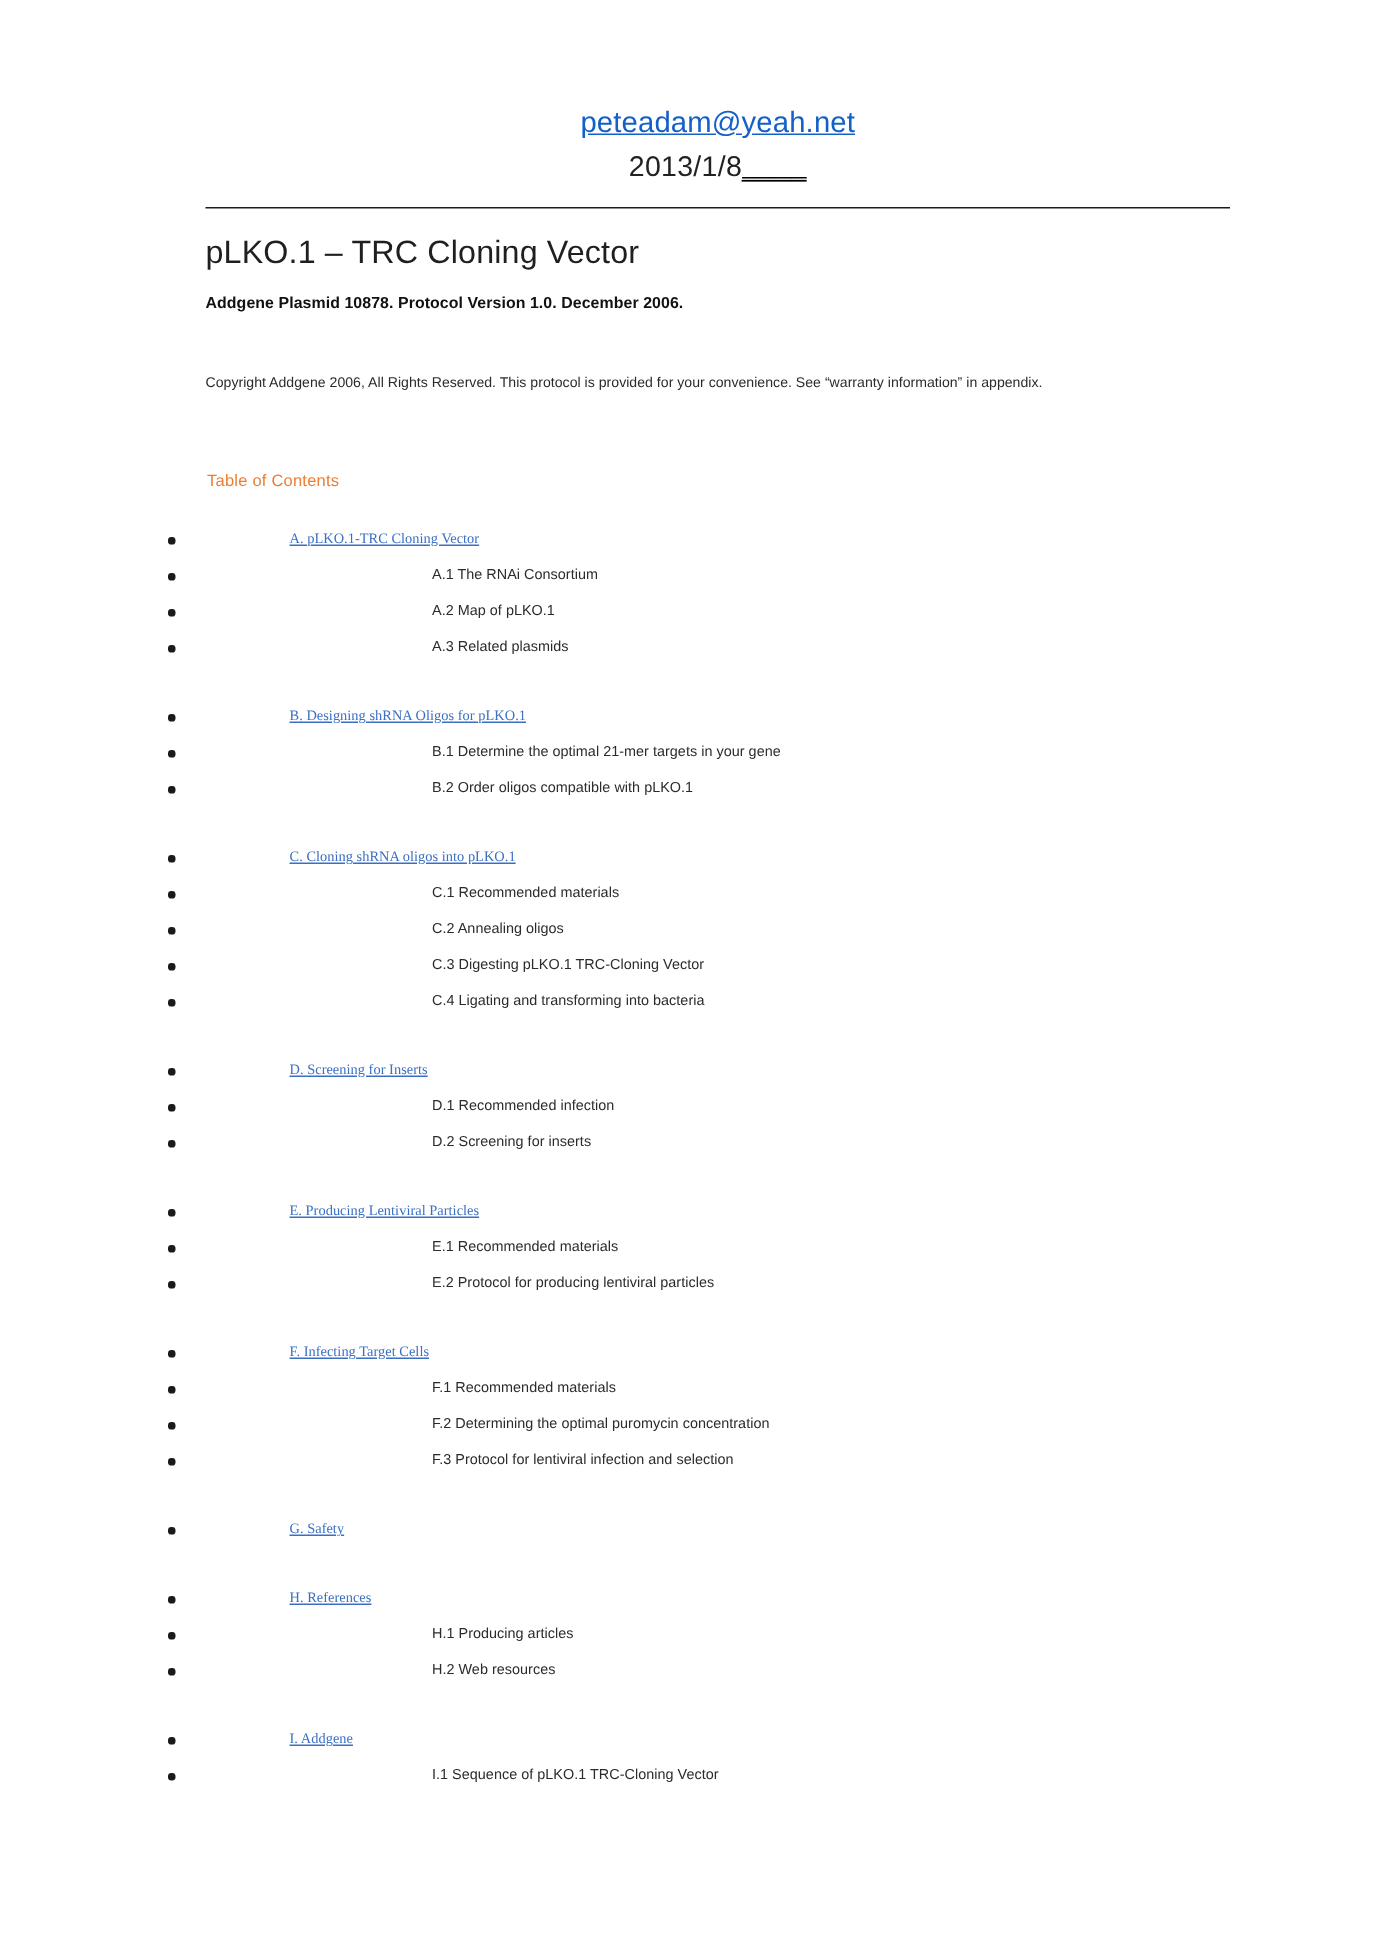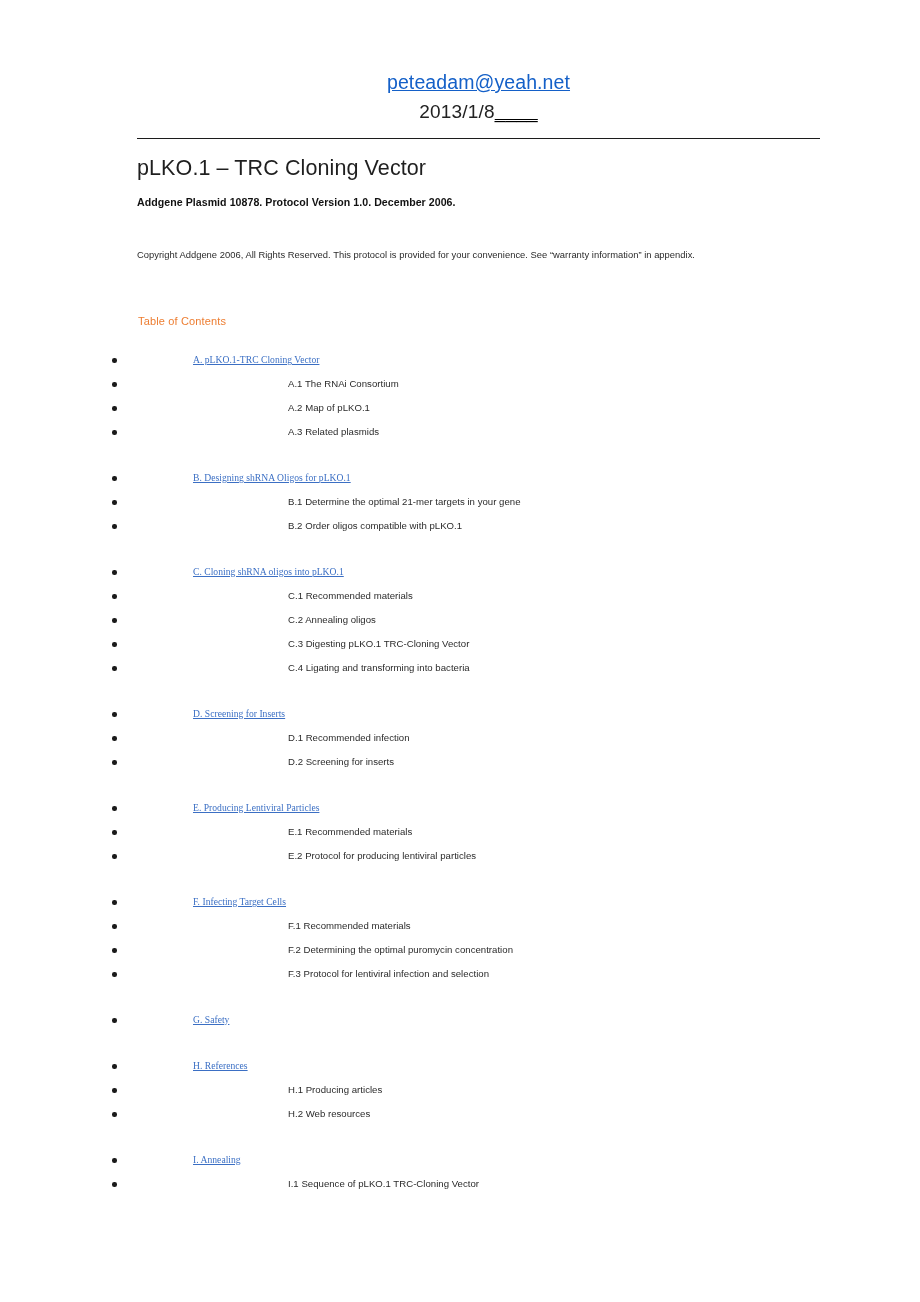--- a/index.html
+++ b/index.html
@@ -287,21 +287,21 @@
           <span class="toc-label">H.1 Producing articles</span>
         </div>
         <div class="toc-row level-sub">
           <span class="toc-bullet"></span>
           <span class="toc-label">H.2 Web resources</span>
         </div>
       </div>
       <div class="toc-group">
         <div class="toc-row level-section">
           <span class="toc-bullet"></span>
-          <span class="toc-label">I. Annealing</span>
+          <span class="toc-label">I. Addgene</span>
         </div>
         <div class="toc-row level-sub">
           <span class="toc-bullet"></span>
           <span class="toc-label">I.1 Sequence of pLKO.1 TRC-Cloning Vector</span>
         </div>
       </div>
     </div>
 
 </div>
 

